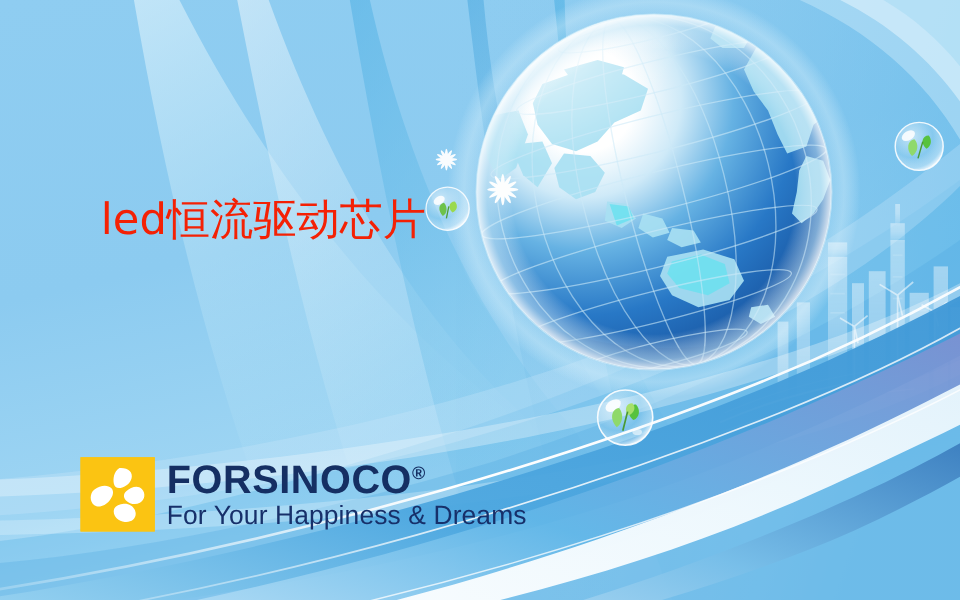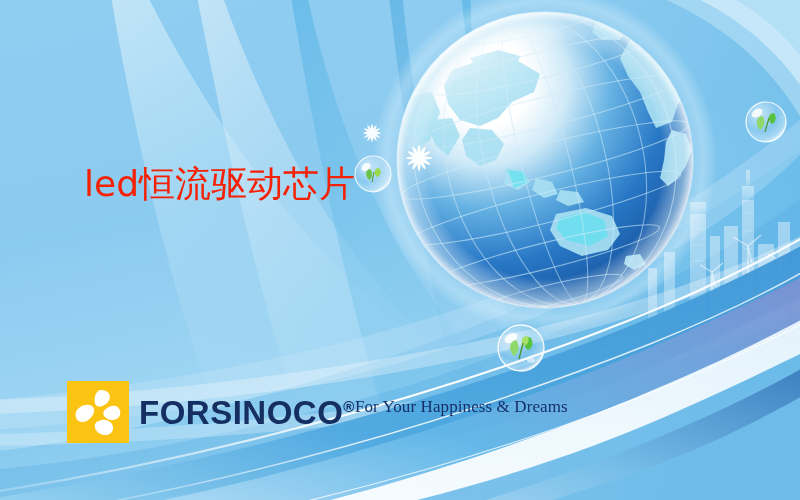--- a/index.html
+++ b/index.html
@@ -56,41 +56,41 @@
   }
   .logo-mark {
     width:62px; height:62px;
     background:#fbc412;
     flex:0 0 auto;
     position:relative;
   }
   .logo-mark svg { display:block; width:62px; height:62px; }
   .logo-text {
     display:flex;
-    flex-direction:row;
+    flex-direction:column;
   }
   .logo-word {
     color:#152f63;
     font-family:"Liberation Sans", sans-serif;
     font-weight:bold;
     font-size:33px;
     line-height:1.0;
     letter-spacing:0.5px;
     white-space:nowrap;
     position:relative;
   }
   .logo-word .reg {
     font-size:15px;
     vertical-align:super;
     line-height:1;
   }
   .logo-tag {
     color:#17306a;
-    font-family:Liberation Serif, serif;
-    font-size:17px;
+    font-family:Liberation Sans, sans-serif;
+    font-size:22px;
     line-height:1.05;
     margin-top:2px;
     letter-spacing:0.1px;
     white-space:nowrap;
   }
 </style>
 </head>
 <body>
 
 <div id="banner">

